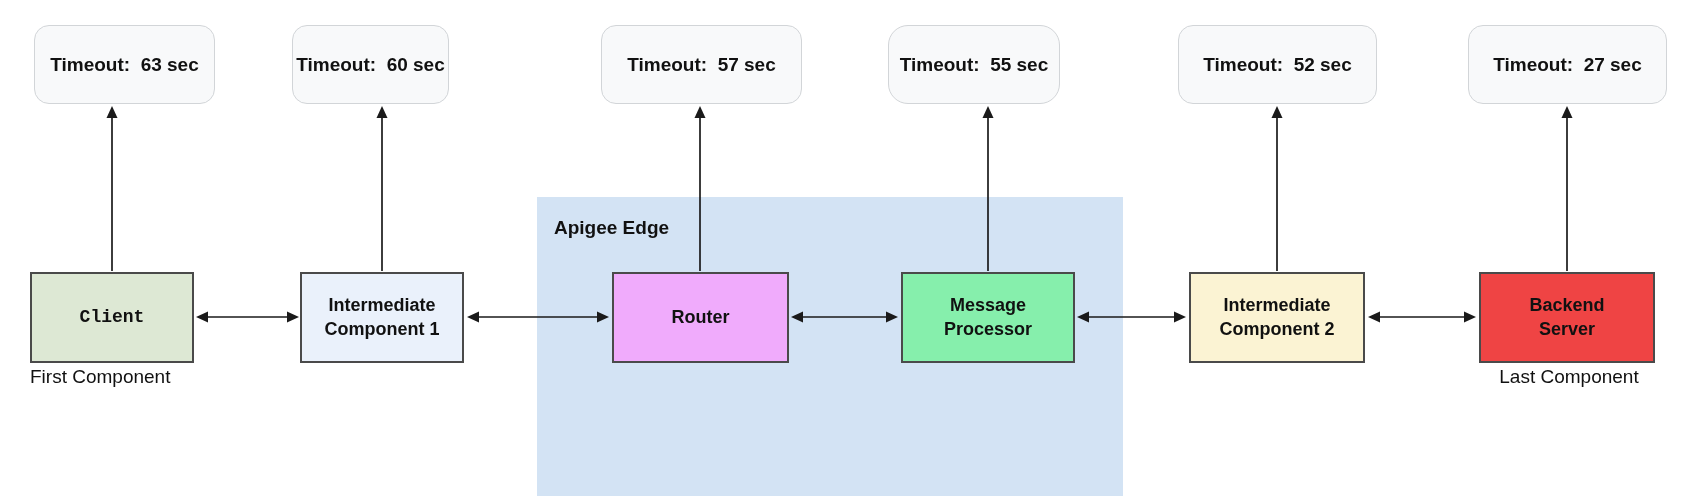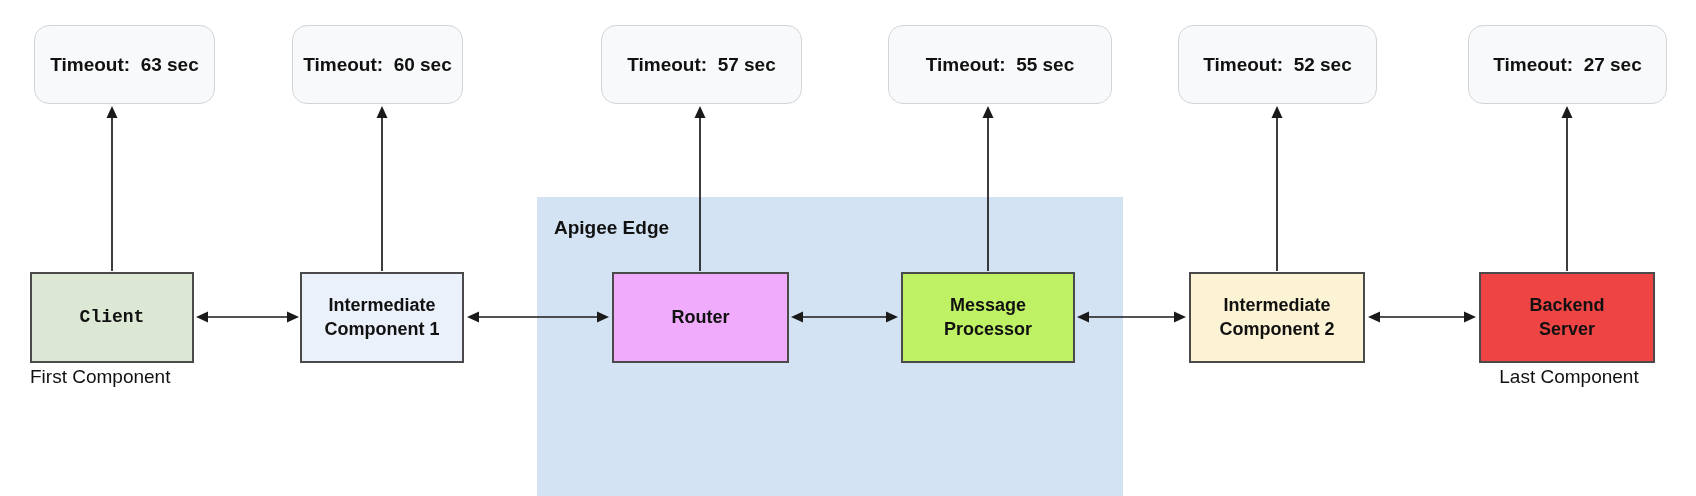--- a/index.html
+++ b/index.html
@@ -95,47 +95,47 @@
     <g>
       <polygon points="1368,317 1380,311.5 1380,322.5"></polygon>
       <line x1="1379" y1="317" x2="1465" y2="317"></line>
       <polygon points="1476,317 1464,311.5 1464,322.5"></polygon>
     </g>
   </svg>
 
   <div class="tbox" style="left:22px;width:181px;margin-left:12px;">
     <span>Timeout:  63 sec</span>
   </div>
-  <div class="tbox" style="left:292px;width:171px;">
+  <div class="tbox" style="left:292px;width:157px;">
     <span>Timeout:  60 sec</span>
   </div>
   <div class="tbox" style="left:601px;width:201px;">
     <span>Timeout:  57 sec</span>
   </div>
-  <div class="tbox" style="left:888px;width:224px;">
+  <div class="tbox" style="left:888px;width:172px;border-radius:20px;">
     <span>Timeout:  55 sec</span>
   </div>
   <div class="tbox" style="left:1178px;width:199px;">
     <span>Timeout:  52 sec</span>
   </div>
   <div class="tbox" style="left:1468px;width:199px;">
     <span>Timeout:  27 sec</span>
   </div>
 
   <div class="cbox" style="left: 30px; width: 164px; background-color: rgb(221, 232, 212); font-family: Liberation Mono, monospace;">
     <span>Client</span>
   </div>
   <div class="cbox" style="left: 300px; width: 164px; background-color: rgb(234, 241, 251);">
     <span>Intermediate
 Component 1</span>
   </div>
   <div class="cbox" style="left: 612px; width: 177px; background-color: #f0abfc;">
     <span>Router</span>
   </div>
-  <div class="cbox" style="left: 901px; width: 174px; background-color: #bef264;">
+  <div class="cbox" style="left: 901px; width: 174px; background-color: #86efac;">
     <span>Message
 Processor</span>
   </div>
   <div class="cbox" style="left: 1189px; width: 176px; background-color: rgb(251, 243, 211);">
     <span>Intermediate
 Component 2</span>
   </div>
   <div class="cbox" style="left: 1479px; width: 176px; background-color: #ef4444;">
     <span>Backend
 Server</span>

